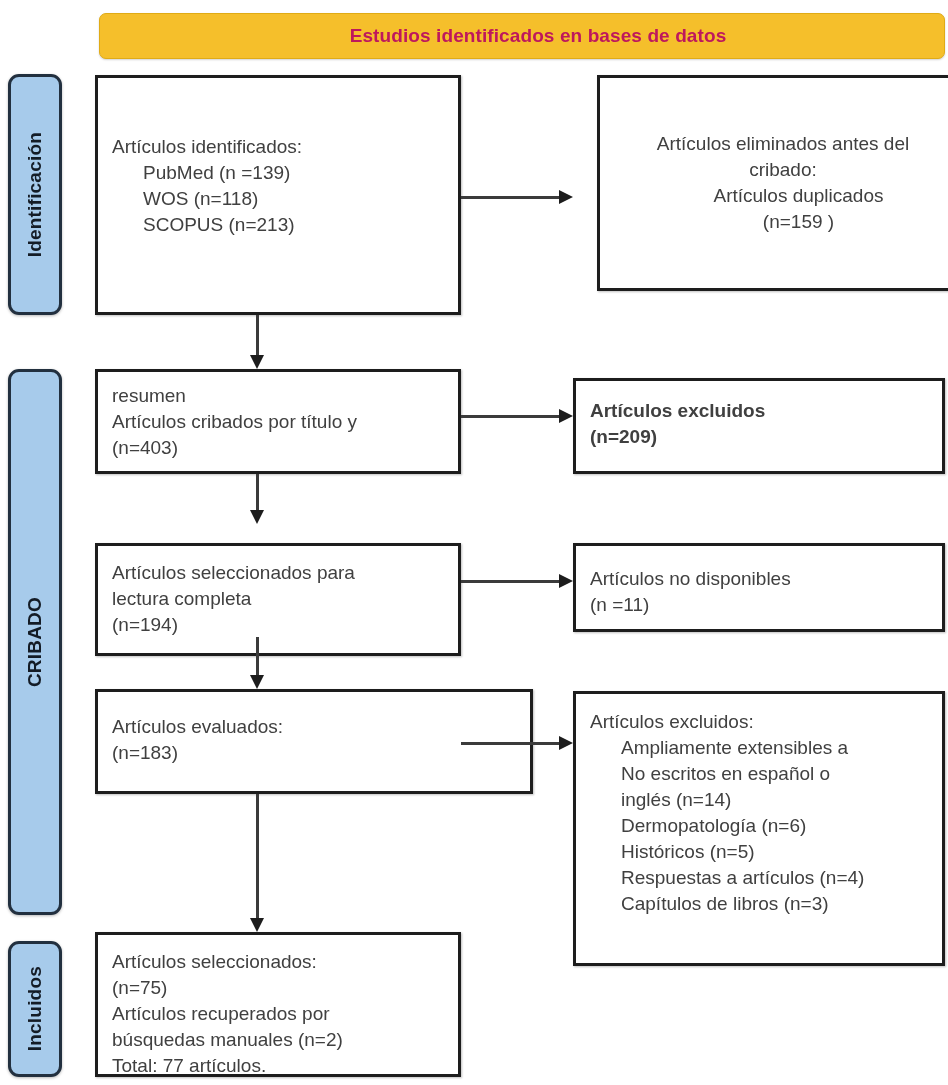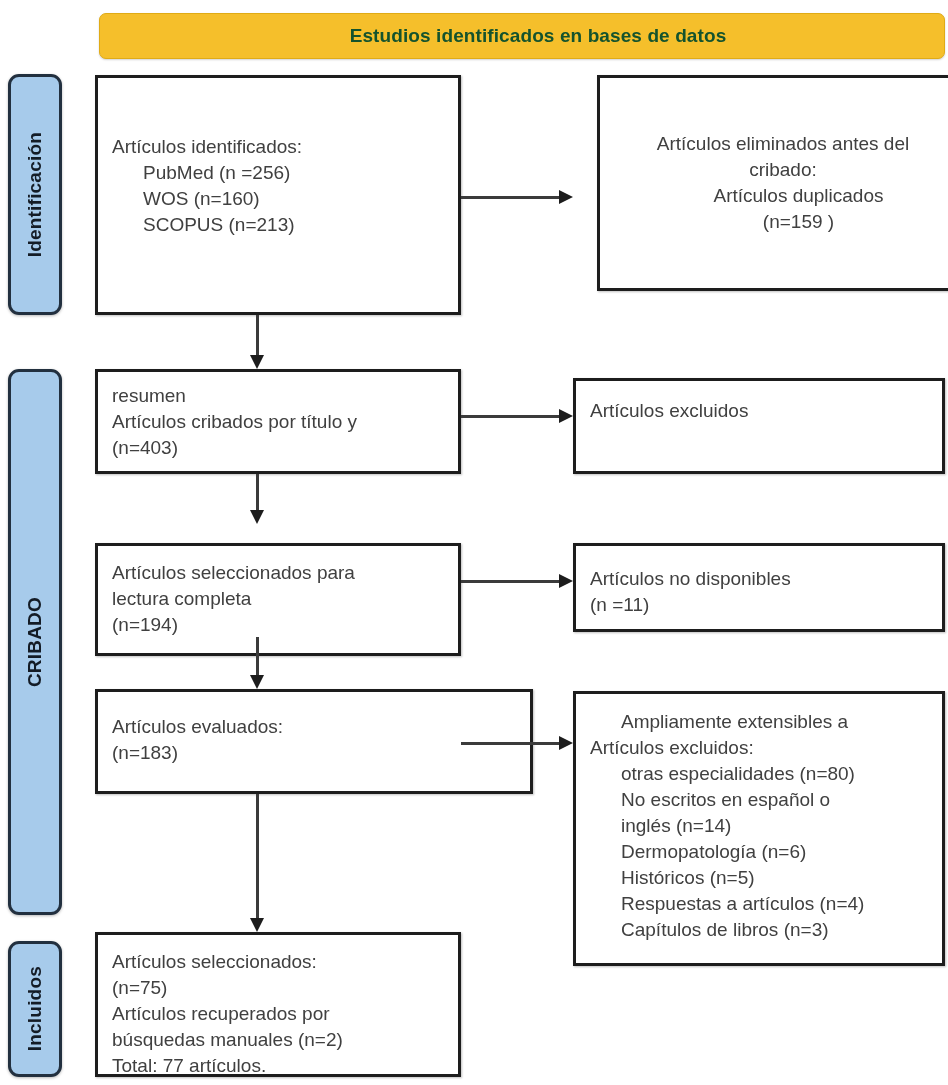--- a/index.html
+++ b/index.html
@@ -33,21 +33,21 @@
     border-radius: 7px;
     display: flex;
     align-items: center;
     justify-content: center;
     box-sizing: border-box;
     box-shadow: 0 1px 2px rgba(0,0,0,0.18);
   }
   .header-banner .banner-text {
     font-size: 19px;
     font-weight: bold;
-    color: #14532d;
+    color: #be185d;
     letter-spacing: 0.1px;
     text-align: center;
     margin-left: 32px;
   }
 
   
   .stage {
     position: absolute;
     left: 8px;
     width: 54px;
@@ -105,21 +105,21 @@
   #box-assessed        { left: 95px; top: 689px; width: 438px; height: 105px; }
   #box-assessed .box-body { padding-top: 22px; }
 
   #box-included        { left: 95px; top: 932px; width: 366px; height: 145px; }
   #box-included .box-body { padding-top: 14px; }
 
   
   #box-removed         { left: 597px; top: 75px;  width: 372px; height: 216px; text-align: center; }
   #box-removed .box-body { padding-top: 53px; }
 
-  #box-excluded-screen { left: 573px; top: 378px; width: 372px; height: 96px; }
+  #box-excluded-screen { left: 573px; top: 378px; width: 372px; height: 96px; font-weight: bold; }
   #box-excluded-screen .box-body { padding-top: 17px; }
 
   #box-unavailable     { left: 573px; top: 543px; width: 372px; height: 89px; }
   #box-unavailable .box-body { padding-top: 20px; }
 
   #box-excluded-full   { left: 573px; top: 691px; width: 372px; height: 275px; }
   #box-excluded-full .box-body { padding-top: 15px; }
 
   
   .arrow-v, .arrow-h {
@@ -203,22 +203,22 @@
   <div class="stage" id="stage-cribado">
     <span class="stage-text">CRIBADO</span>
   </div>
   <div class="stage" id="stage-incluidos">
     <span class="stage-text">Incluidos</span>
   </div>
 
   <div class="box" id="box-identified">
     <div class="box-body">
       <div class="line">Artículos identificados:</div>
-      <div class="line indent">PubMed (n =256)</div>
-      <div class="line indent">WOS (n=160)</div>
+      <div class="line indent">PubMed (n =139)</div>
+      <div class="line indent">WOS (n=118)</div>
       <div class="line indent">SCOPUS (n=213)</div>
     </div>
   </div>
 
   <div class="box" id="box-removed">
     <div class="box-body">
       <div class="line">Artículos eliminados antes del</div>
       <div class="line">cribado:</div>
       <div class="line indent">Artículos duplicados</div>
       <div class="line indent">(n=159 )</div>
@@ -229,20 +229,21 @@
     <div class="box-body">
       <div class="line">resumen</div>
       <div class="line">Artículos cribados por título y</div>
       <div class="line">(n=403)</div>
     </div>
   </div>
 
   <div class="box" id="box-excluded-screen">
     <div class="box-body">
       <div class="line">Artículos excluidos</div>
+      <div class="line">(n=209)</div>
     </div>
   </div>
 
   <div class="box" id="box-fulltext">
     <div class="box-body">
       <div class="line">Artículos seleccionados para</div>
       <div class="line">lectura completa</div>
       <div class="line">(n=194)</div>
     </div>
   </div>
@@ -256,23 +257,22 @@
 
   <div class="box" id="box-assessed">
     <div class="box-body">
       <div class="line">Artículos evaluados:</div>
       <div class="line">(n=183)</div>
     </div>
   </div>
 
   <div class="box" id="box-excluded-full">
     <div class="box-body">
+      <div class="line">Artículos excluidos:</div>
       <div class="line indent">Ampliamente extensibles a</div>
-      <div class="line">Artículos excluidos:</div>
-      <div class="line indent">otras especialidades (n=80)</div>
       <div class="line indent">No escritos en español o</div>
       <div class="line indent">inglés (n=14)</div>
       <div class="line indent">Dermopatología (n=6)</div>
       <div class="line indent">Históricos (n=5)</div>
       <div class="line indent">Respuestas a artículos (n=4)</div>
       <div class="line indent">Capítulos de libros (n=3)</div>
     </div>
   </div>
 
   <div class="box" id="box-included">

